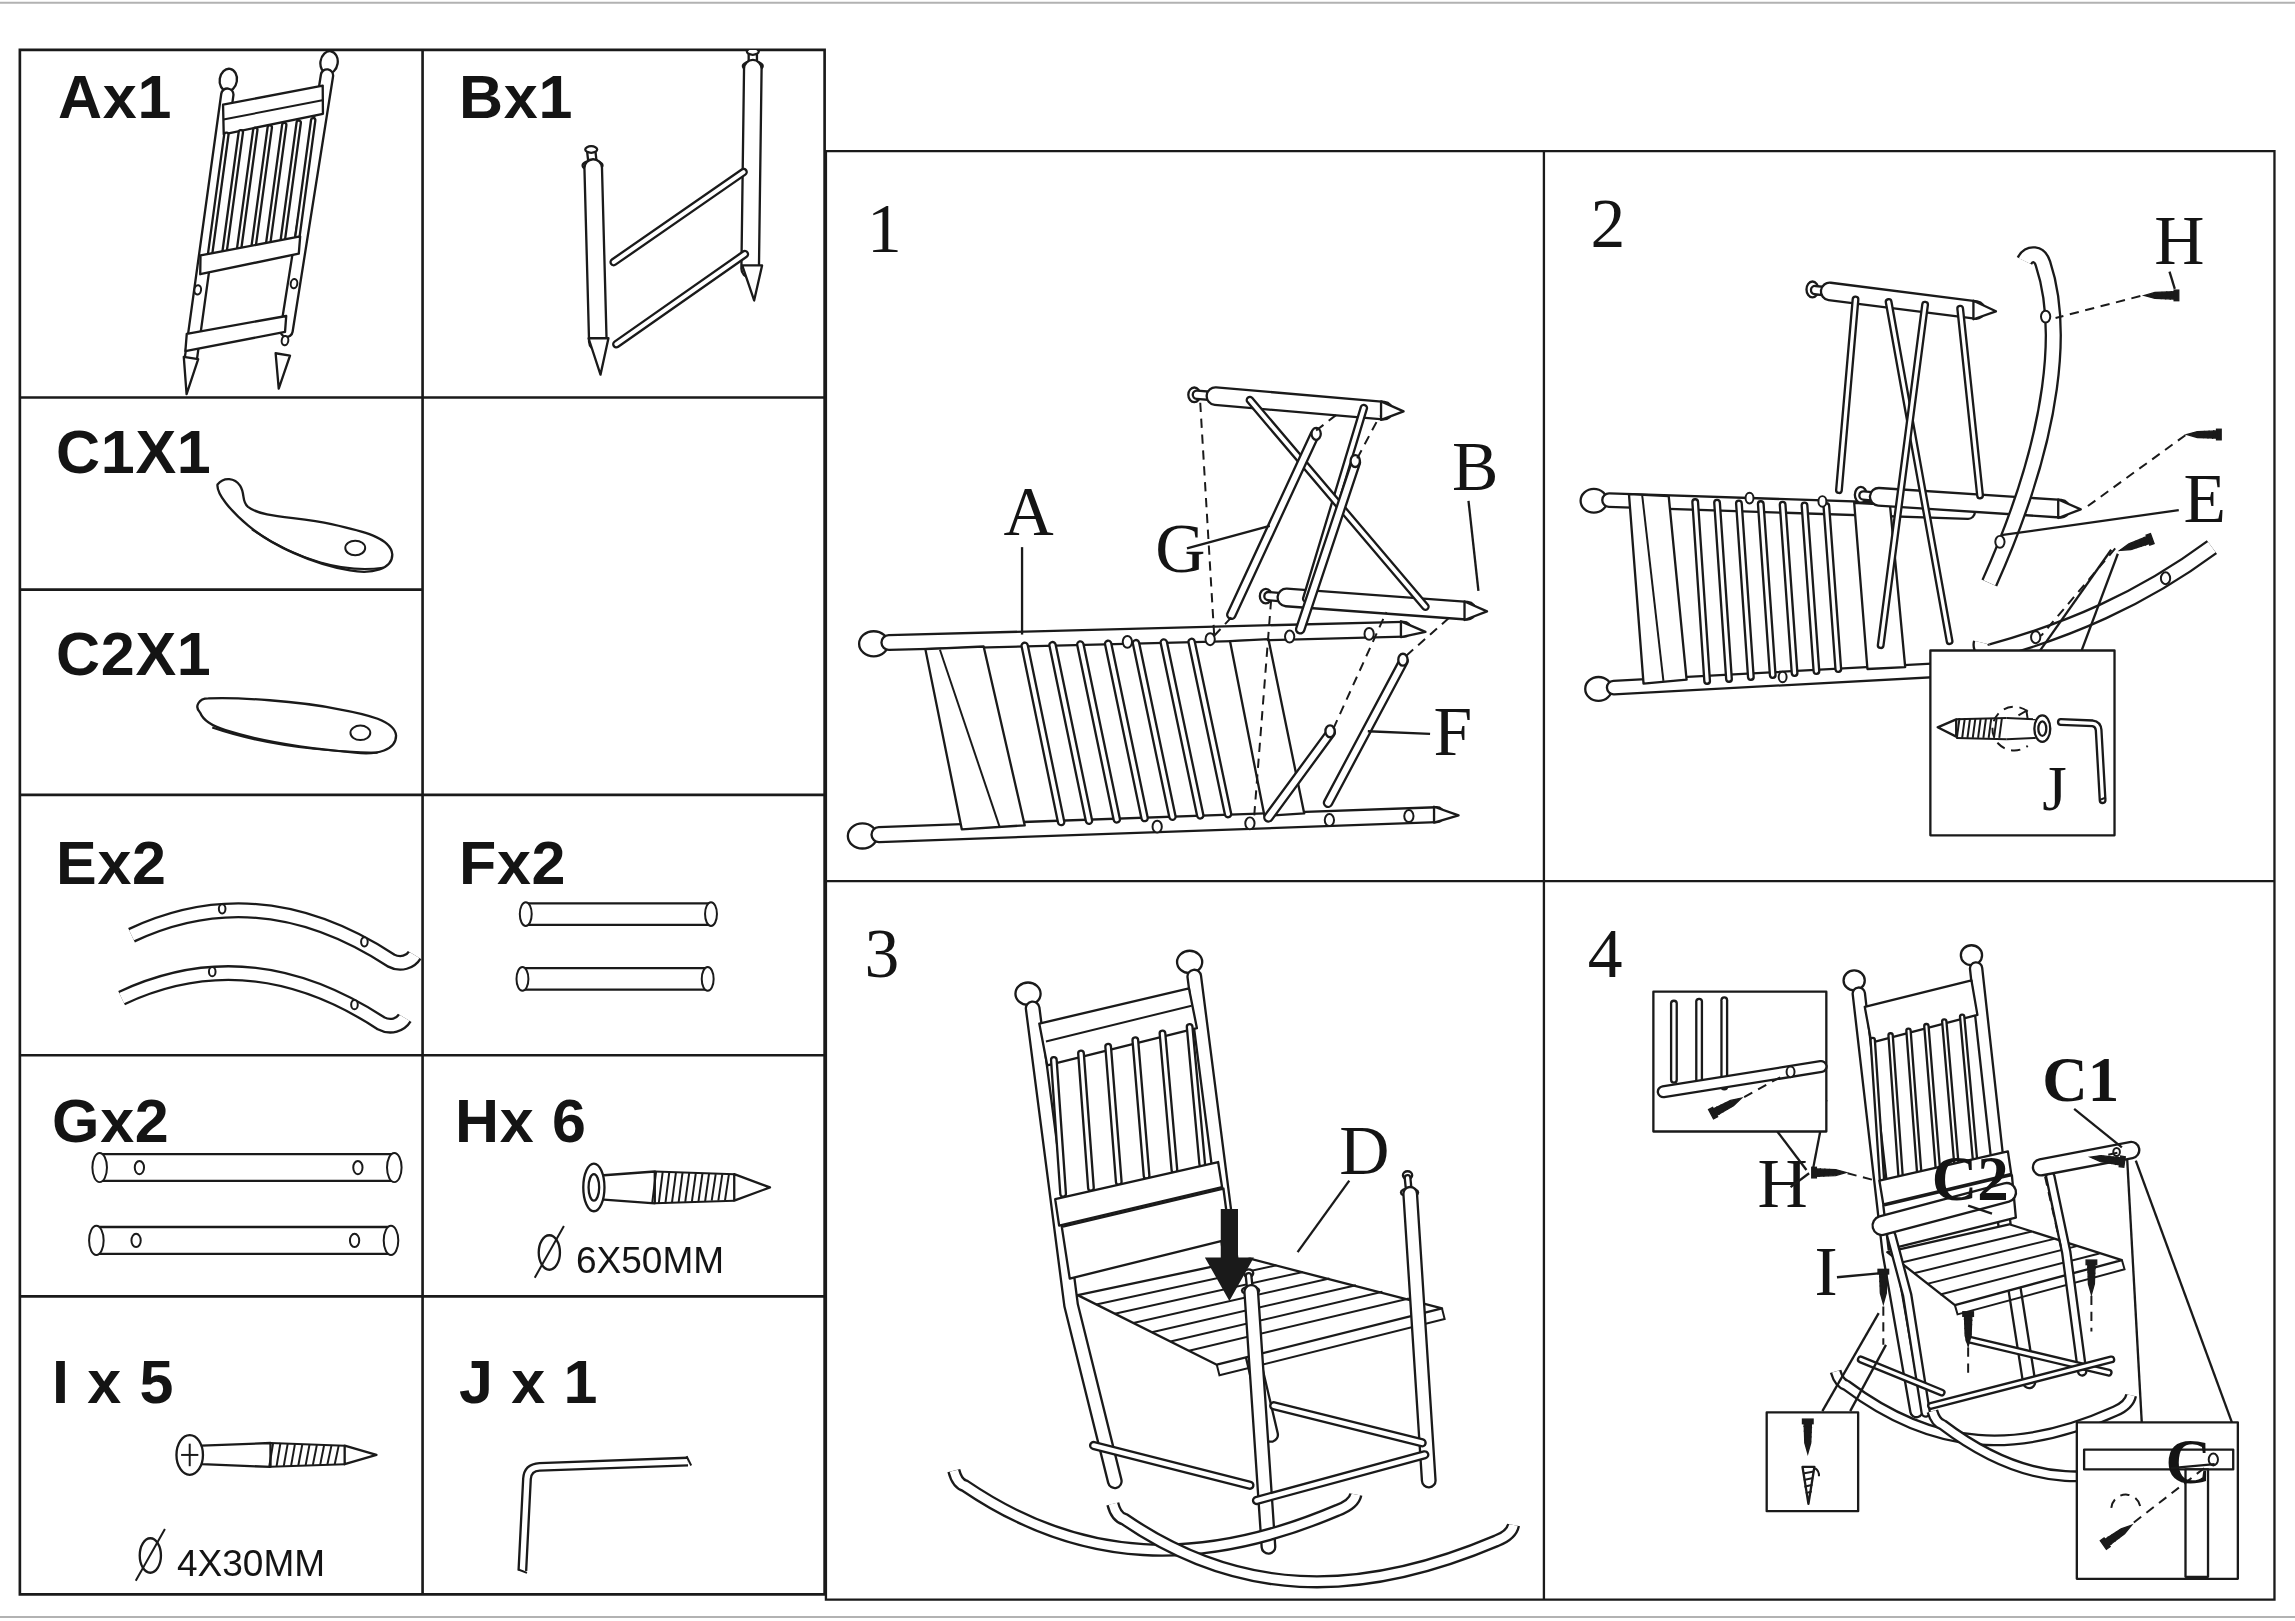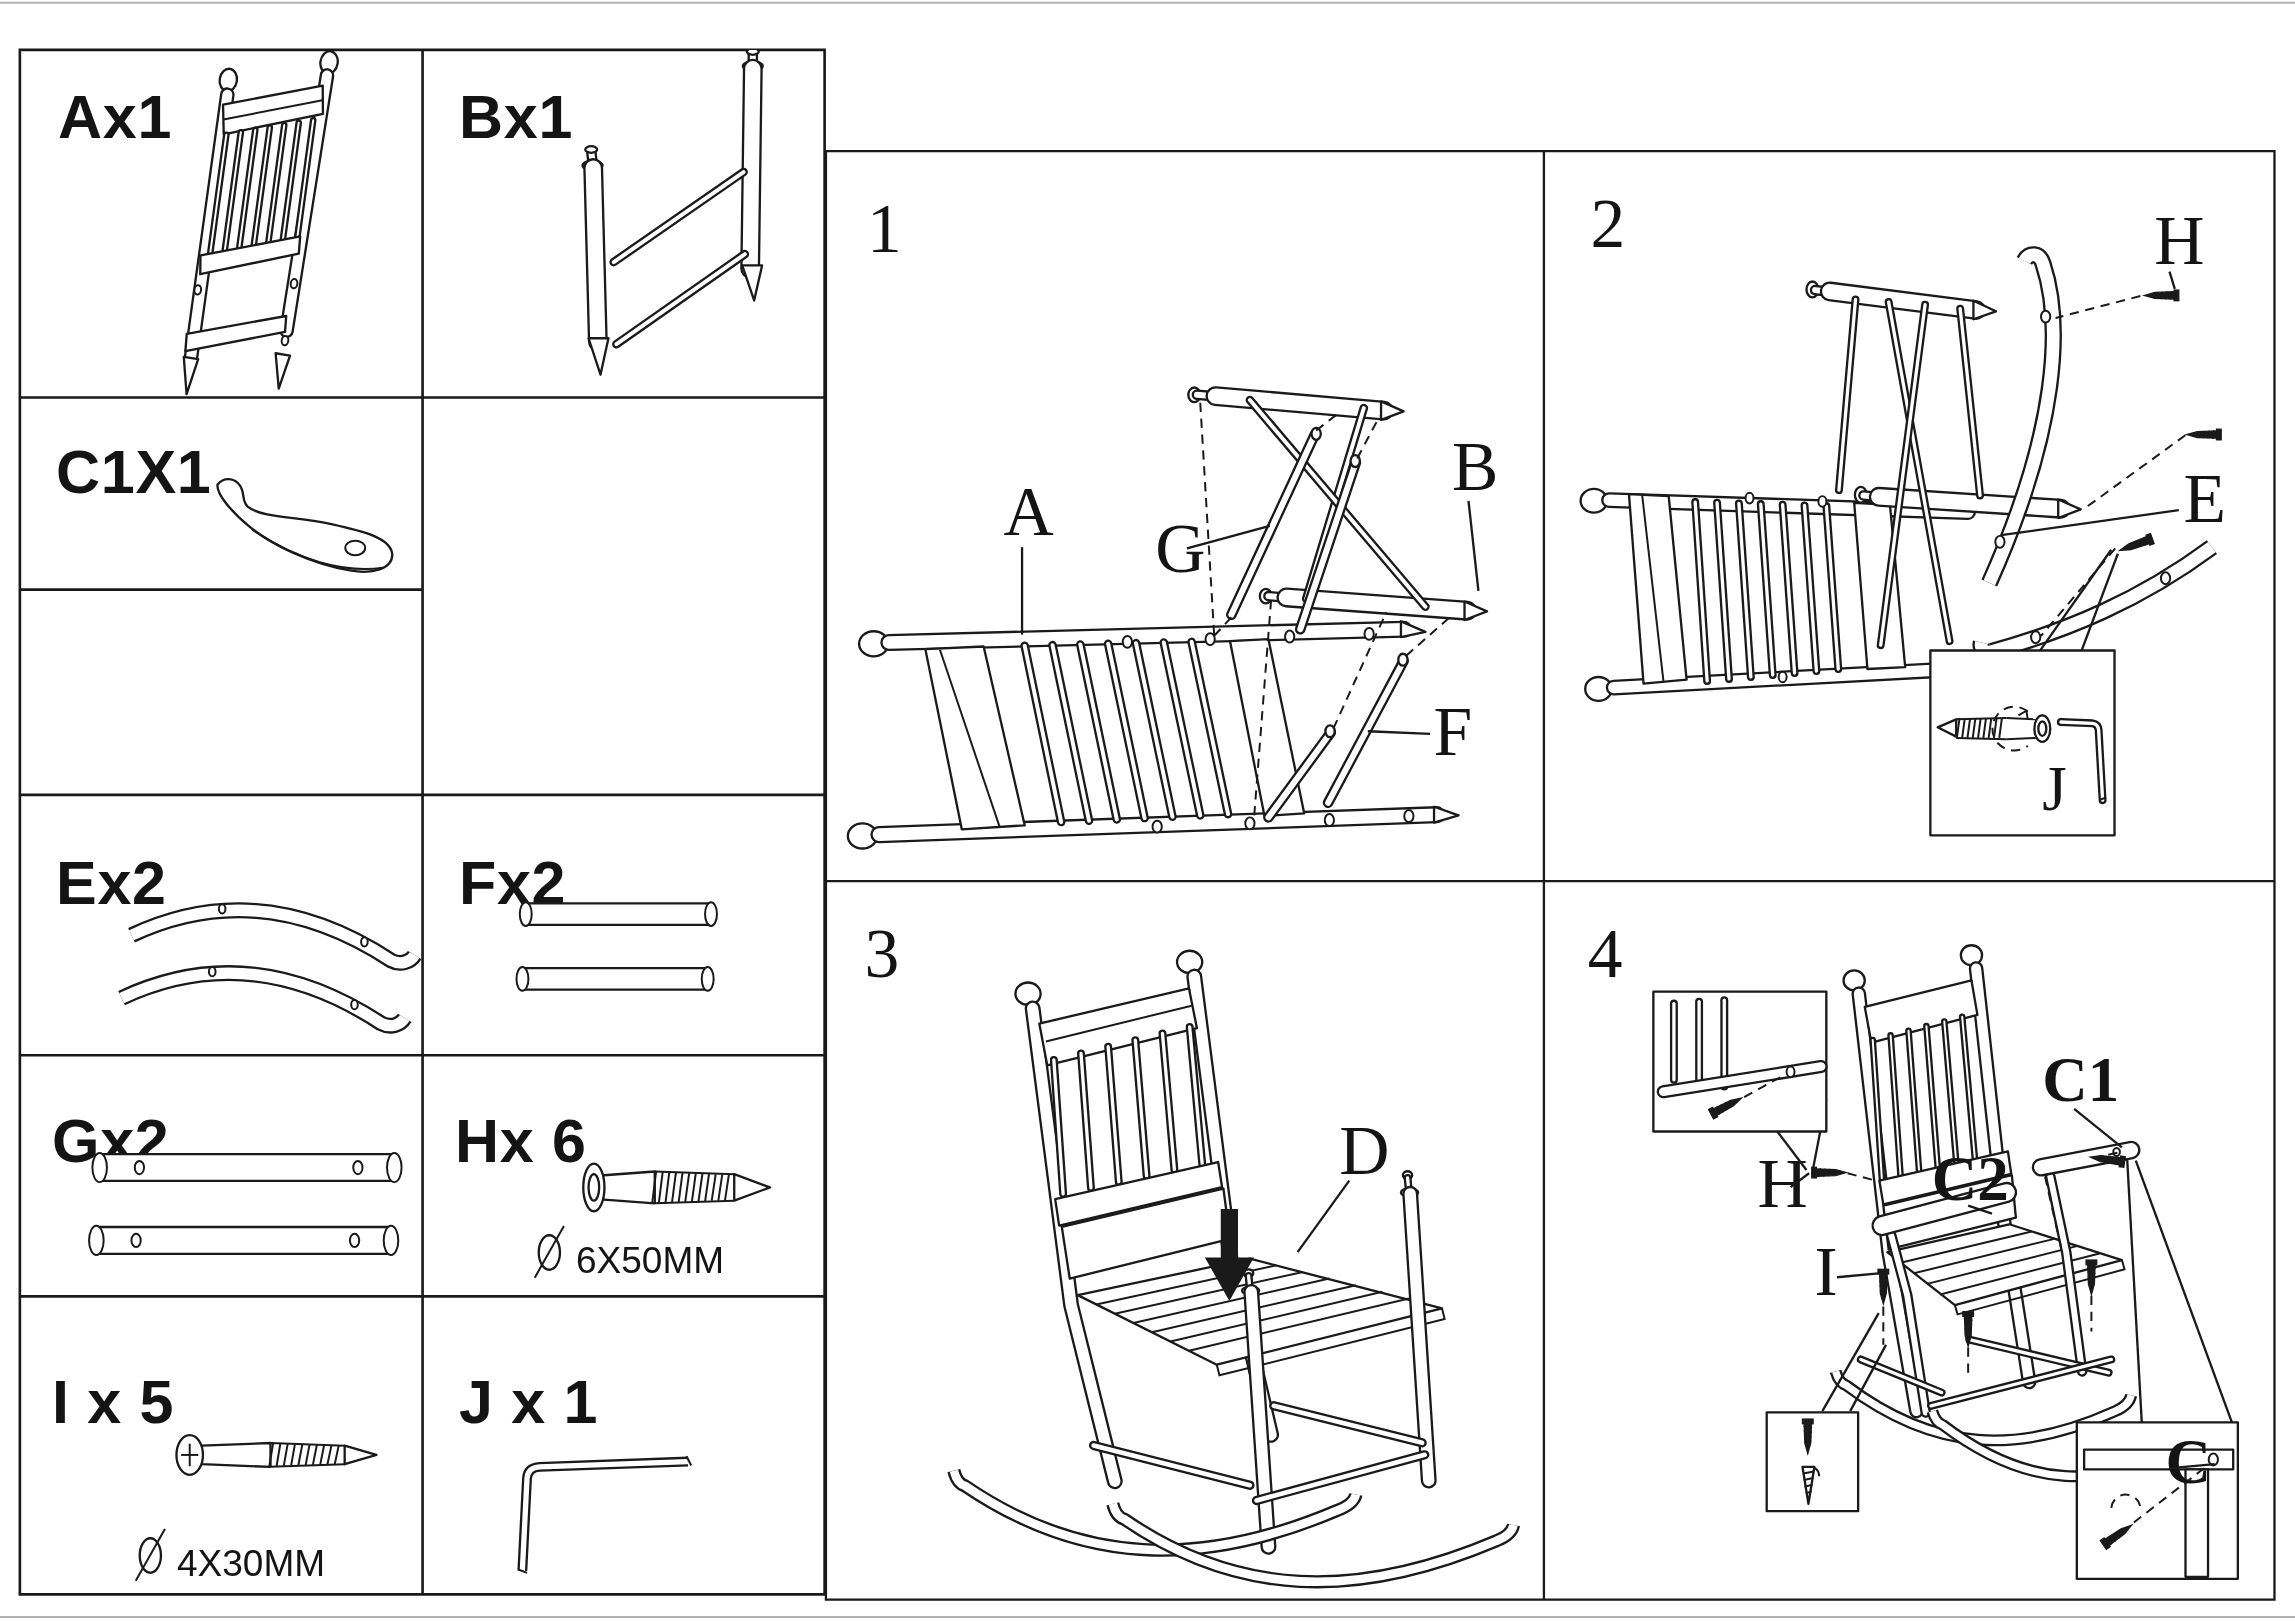--- a/index.html
+++ b/index.html
@@ -1,20 +1,20 @@
 <!DOCTYPE html>
 <html style="font-size:10.6px"><head>
 <meta charset="utf-8">
 <style>
   html,body{margin:0;padding:0;background:#e8e8e8;}
   #page{position:relative;width:2295px;height:1621px;background:#ffffff;overflow:hidden;
         font-family:"Liberation Sans",sans-serif;}
   .cell,.step{position:absolute;}
   .cellLabel{position:absolute;font-weight:bold;font-size:61px;color:#141414;
-             letter-spacing:0.7px;white-space:pre;line-height:1;margin-top:20px;}
+             letter-spacing:0.7px;white-space:pre;line-height:1;}
   .spec{position:absolute;display:flex;align-items:flex-end;gap:8px;font-weight:normal;
         font-size:37px;color:#141414;line-height:1;}
   .art{position:absolute;left:0;top:0;}
   svg text{user-select:none;}
   .snum{font-family:"Liberation Serif",serif;font-size:105px;fill:#141414;}
   .slab{font-family:"Liberation Serif",serif;font-size:105px;fill:#141414;}
   .slabB{font-family:"Liberation Serif",serif;font-size:95px;font-weight:bold;fill:#141414;}
   .tube{stroke:#1a1a1a;fill:none;stroke-linecap:round;stroke-linejoin:round;}
   .tin{stroke:#ffffff;fill:none;stroke-linecap:round;stroke-linejoin:round;}
   .tube.sq,.tin.sq{stroke-linecap:butt;}
@@ -125,20 +125,28 @@
 
   <div class="cell" style="left:20px;top:397px;width:403px;height:192px">
     <div class="cellLabel" style="left:36px;top:25px">C1X1</div>
     <svg class="art" width="403" height="192" viewBox="0 0 608 290">
       <path class="shp" d="M298,132 C308,120 324,122 332,134 C340,146 334,158 344,166 C368,184 420,180 470,192 C515,202 560,212 562,238 C562,260 532,268 498,262 C440,252 380,224 344,194 C318,172 296,146 298,132 Z"></path>
       <path class="ln" d="M350,200 C420,248 490,266 548,258"></path>
       <ellipse class="hole" cx="506" cy="228" rx="15" ry="11"></ellipse>
     </svg>
   </div>
 
+  <div class="cell" style="left:20px;top:590px;width:403px;height:205px">
+    <div class="cellLabel" style="left:36px;top:34px">C2X1</div>
+    <svg class="art" width="403" height="205" viewBox="0 0 608 310">
+      <path class="shp" d="M272,186 C262,176 270,164 284,164 C330,162 420,168 480,180 C525,188 566,198 568,220 C568,242 540,250 506,246 C440,240 360,228 310,212 C288,205 276,196 272,186 Z"></path>
+      <path class="ln" d="M290,208 C360,232 450,244 540,246"></path>
+      <ellipse class="hole" cx="514" cy="216" rx="15" ry="11"></ellipse>
+    </svg>
+  </div>
 
 
   <div class="cell" style="left:20px;top:795px;width:403px;height:260px">
     <div class="cellLabel" style="left:36px;top:38px">Ex2</div>
     <svg class="art" width="403" height="260" viewBox="0 0 608 393">
       <path class="tube sq" d="M168,212 C300,150 430,165 560,250 C575,258 590,252 596,242" style="stroke-width: 24;"></path>
         <path class="tin sq" d="M168,212 C300,150 430,165 560,250 C575,258 590,252 596,242" style="stroke-width: 17;"></path>
       <ellipse class="hole" cx="305" cy="172" rx="5" ry="7"></ellipse>
       <ellipse class="hole" cx="520" cy="222" rx="5" ry="7"></ellipse>
       <path class="tube sq" d="M153,307 C285,245 415,260 545,345 C560,353 575,347 581,337" style="stroke-width: 24;"></path>

